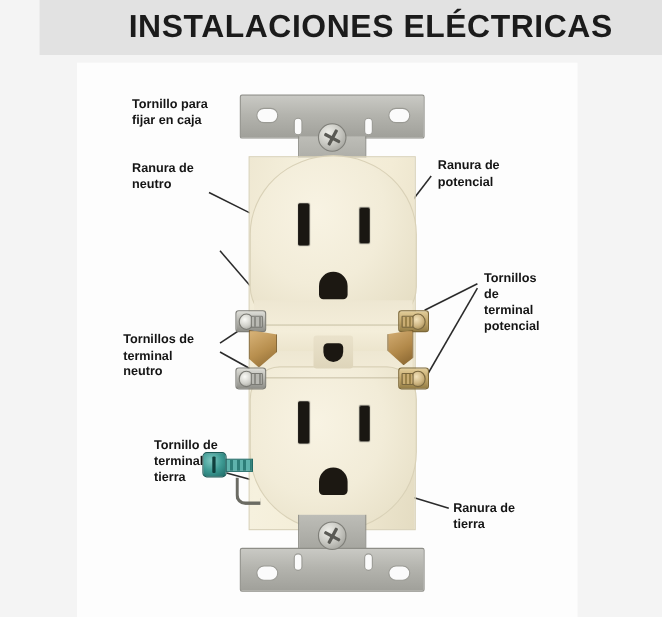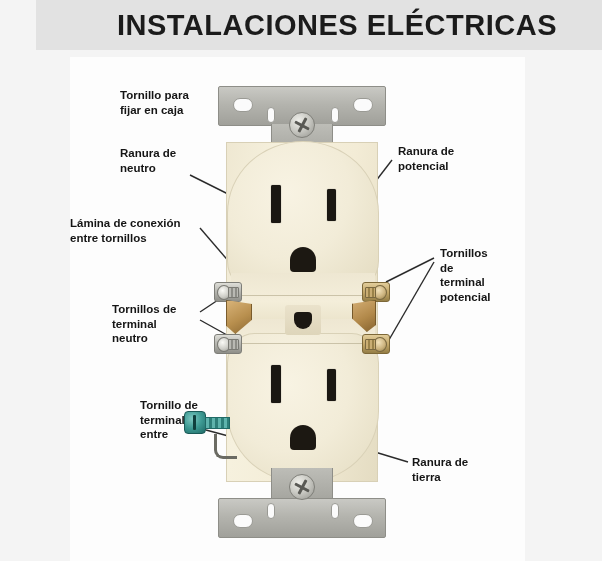--- a/index.html
+++ b/index.html
@@ -436,30 +436,28 @@
     </div>
     <div class="strap-screw" style="left:71px;top:388px;"></div>
   </div>
 
   <div class="callout-label lbl-left" style="left:120px;top:88px;">Tornillo para
 fijar en caja</div>
 
   <div class="callout-label lbl-left" style="left:120px;top:146px;">Ranura de
 neutro</div>
 
-  <div class="callout-label lbl-left" style="left:70px;top:216px;">Lámina de conexión
-entre tornillos</div>
 
   <div class="callout-label lbl-left" style="left:112px;top:302px;">Tornillos de
 terminal
 neutro</div>
 
   <div class="callout-label lbl-left" style="left:140px;top:398px;">Tornillo de
 terminal
-entre</div>
+tierra</div>
 
   <div class="callout-label lbl-right" style="left:398px;top:144px;">Ranura de
 potencial</div>
 
   <div class="callout-label lbl-right" style="left:440px;top:246px;">Tornillos de
 terminal
 potencial</div>
 
   <div class="callout-label lbl-right" style="left:412px;top:455px;">Ranura de
 tierra</div>

